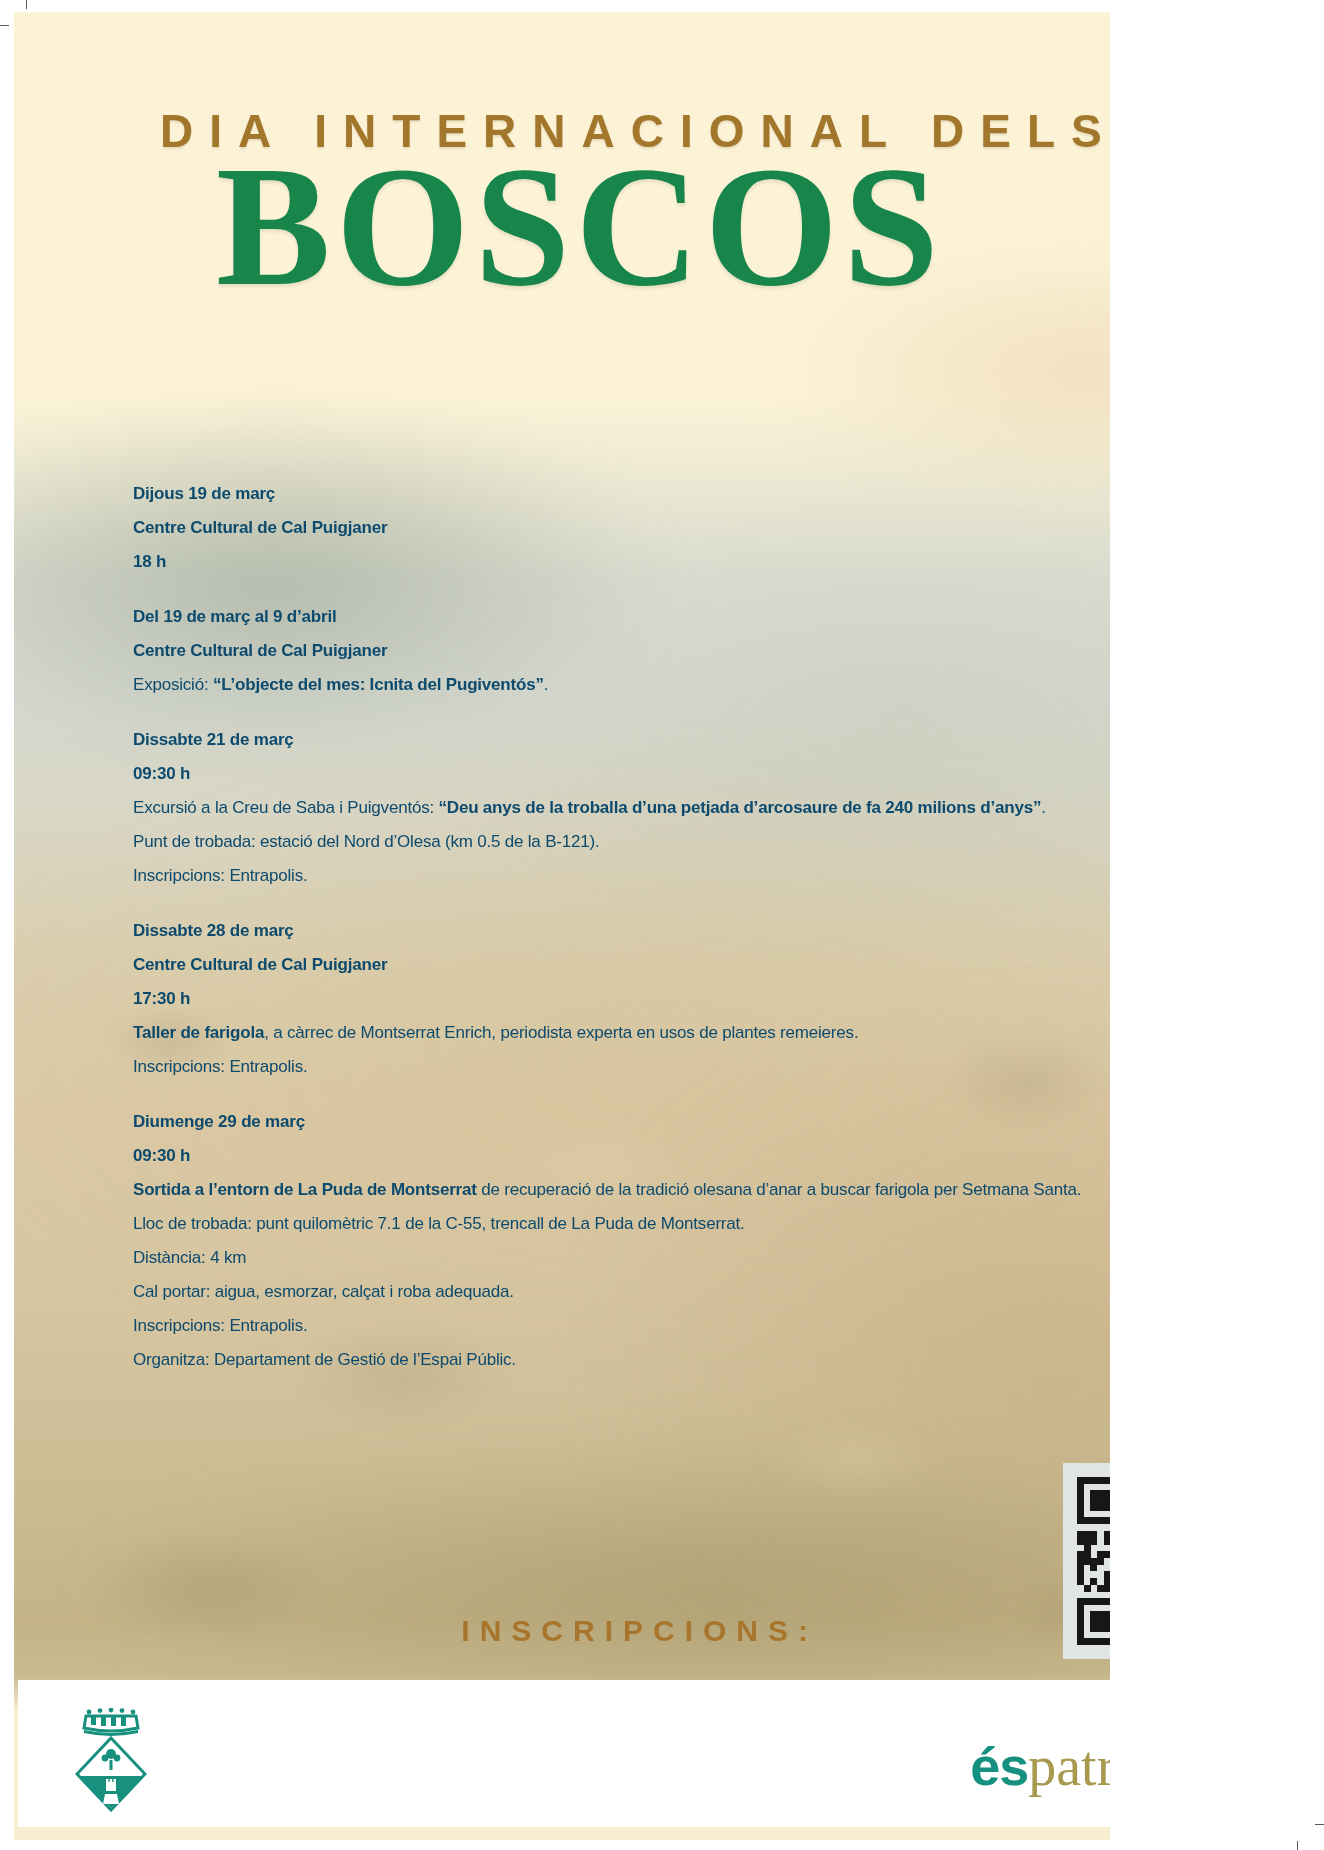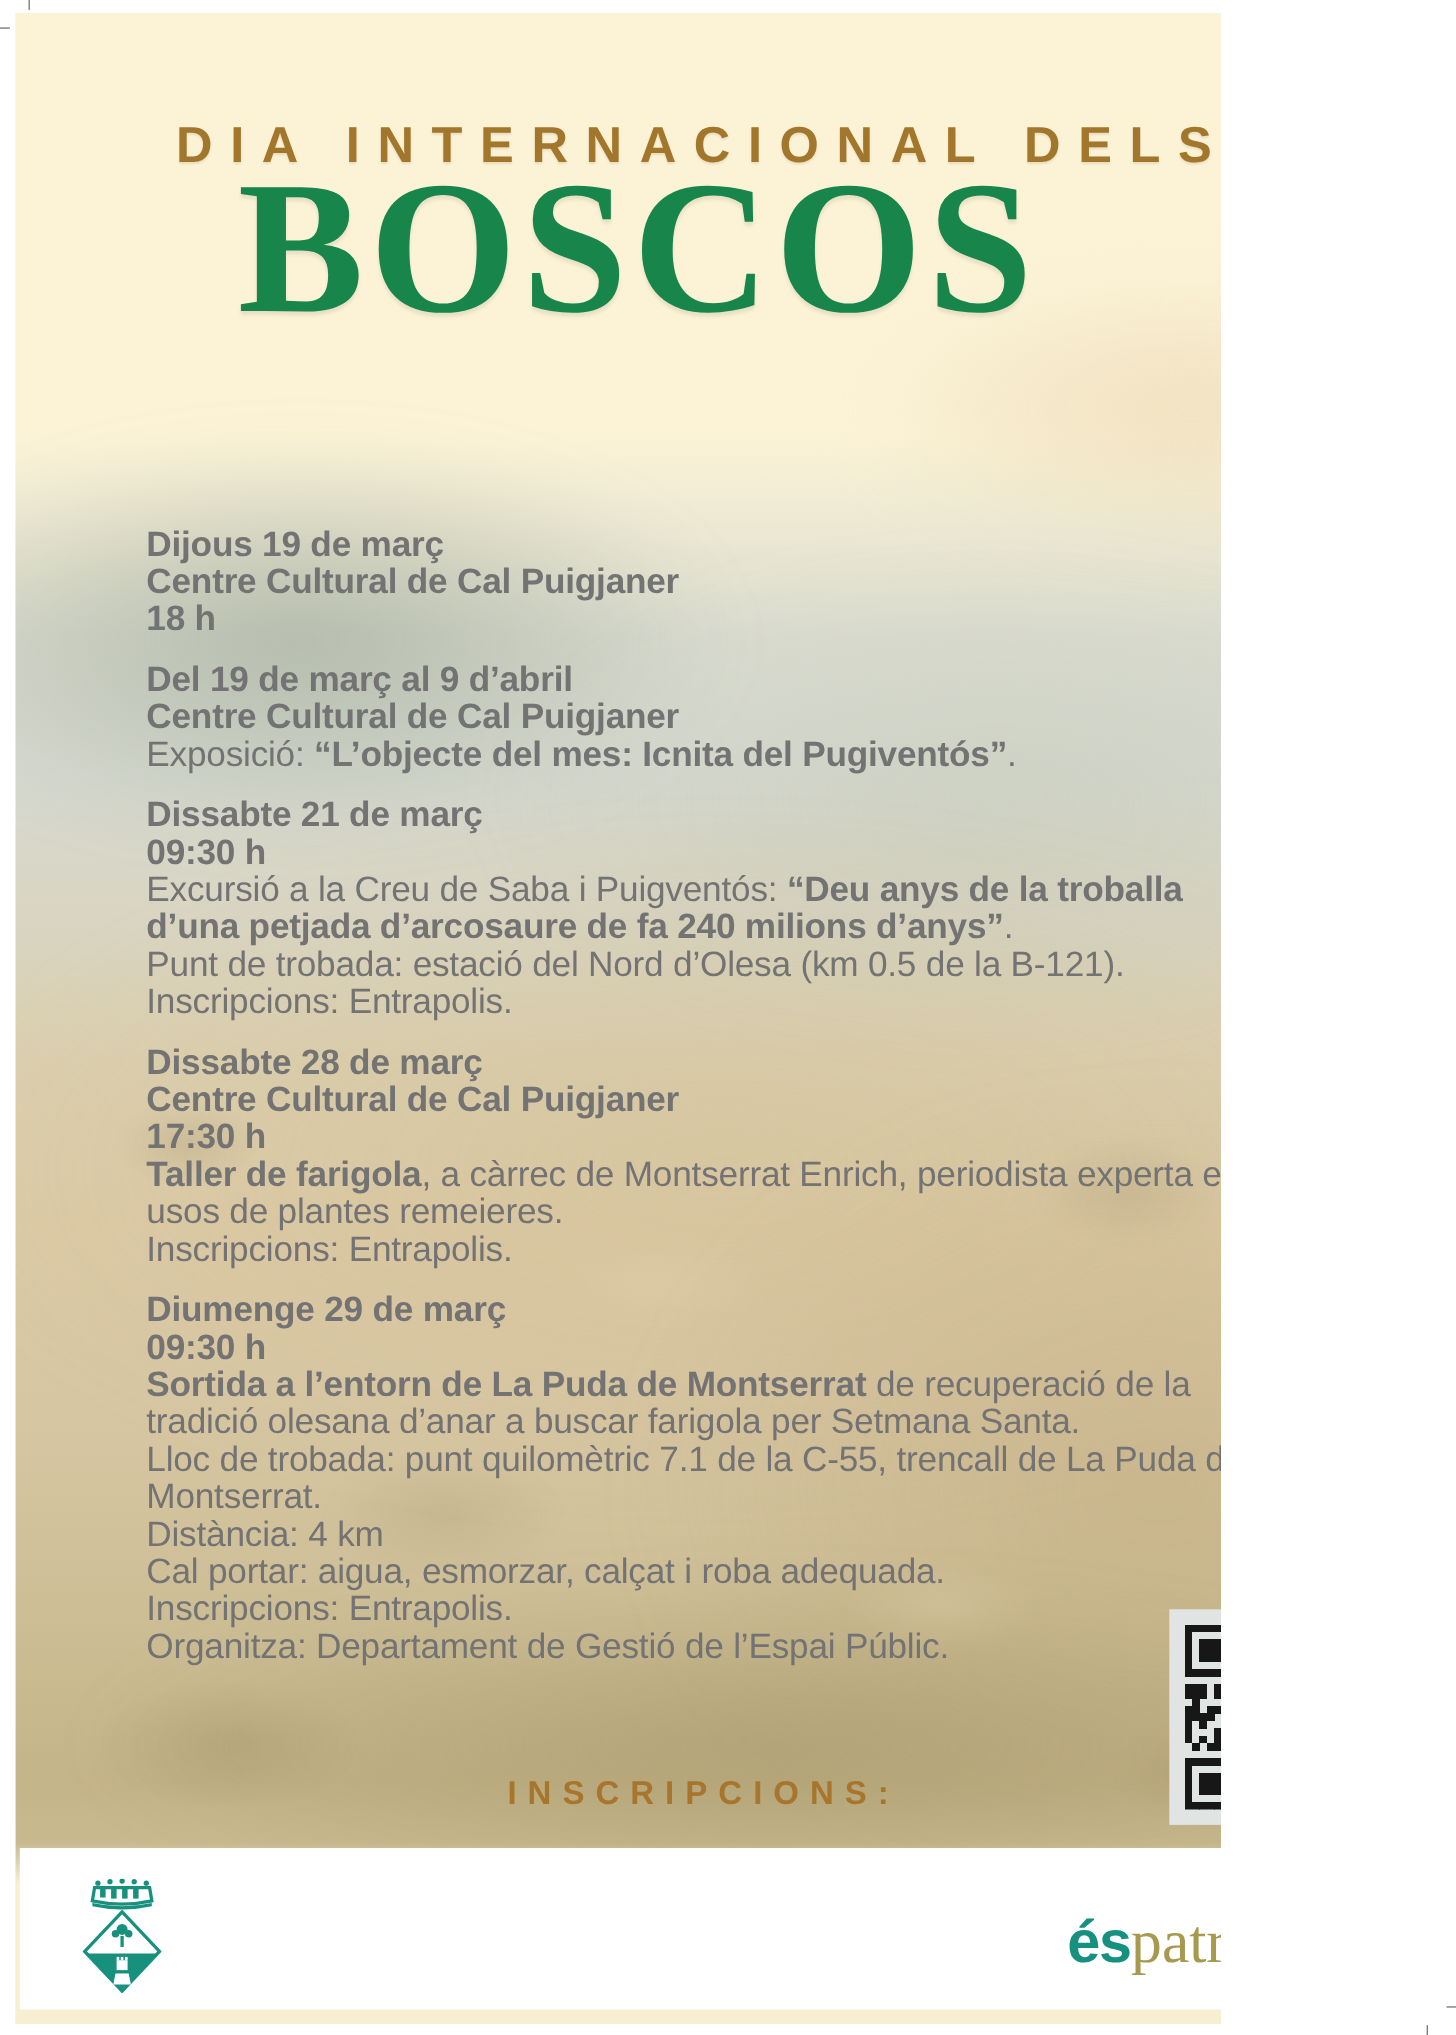--- a/index.html
+++ b/index.html
@@ -56,21 +56,21 @@
     text-shadow:0 3px 3px rgba(60,60,40,.10);
   }
   .year{
     position:absolute;left:146px;top:292px;width:790px;text-align:right;
     font-family:"Liberation Serif", serif;
     font-size:86px;font-weight:700;color:#18864a;line-height:1;
   }
   
   .events{
     position:absolute;left:119px;top:465px;width:1035px;
-    font-size:32px;line-height:34px;color:#737373;letter-spacing:-0.2px;
+    font-size:17px;line-height:34px;color:#0c4a6e;letter-spacing:-0.2px;
   }
   .event{margin:0 0 21px 0;}
   .event p{margin:0;}
   .event .b{font-weight:700;}
   
   .inscriptions{
     position:absolute;right:292px;top:1602px;
     font-size:30px;font-weight:700;letter-spacing:10px;color:#a7762c;white-space:nowrap;
   }
   .qr-wrap{

